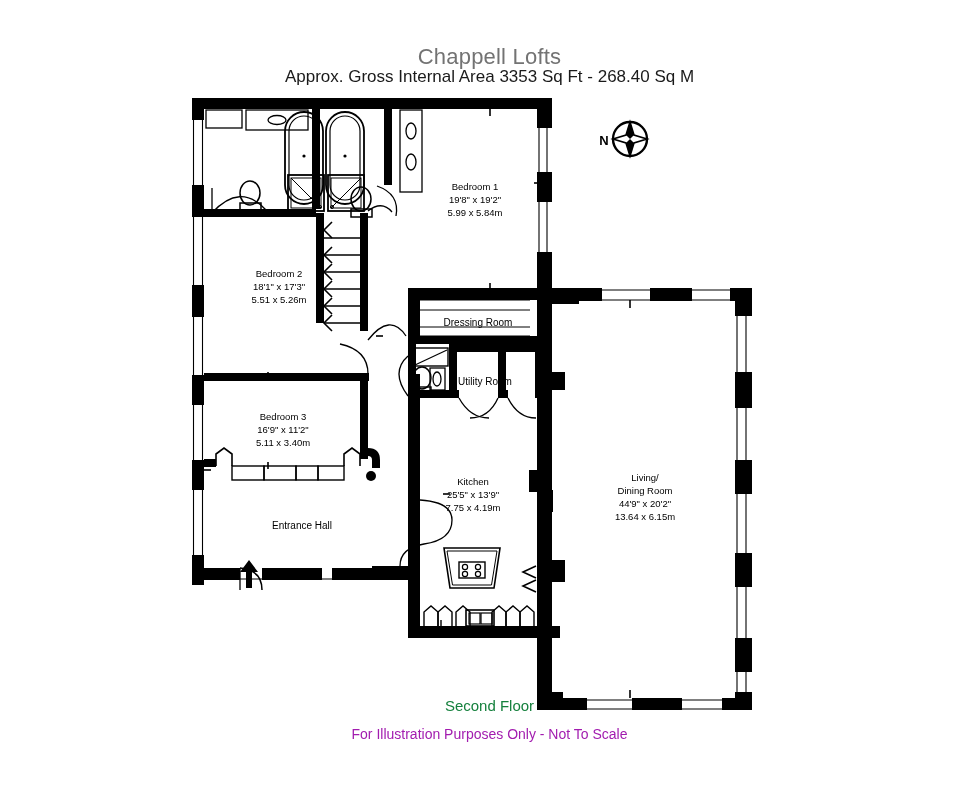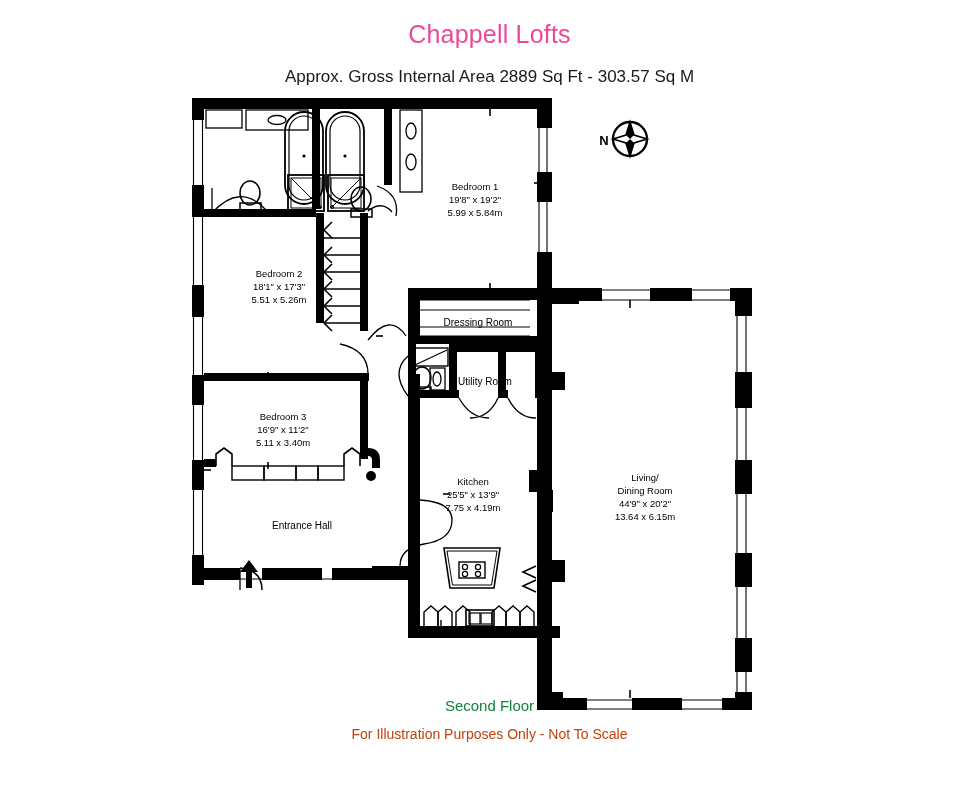--- a/index.html
+++ b/index.html
@@ -12,26 +12,26 @@
     width: 979px;
     height: 792px;
     background: #ffffff;
     font-family: "Liberation Sans", sans-serif;
     color: #000000;
     overflow: hidden;
   }
   .title {
     position: absolute;
     left: 0;
-    top: 20px;
+    top: 44px;
     width: 979px;
     text-align: center;
-    font-size: 25px;
+    font-size: 22px;
     letter-spacing: 0.2px;
-    color: #ec4899;
+    color: #737373;
   }
   .subtitle {
     position: absolute;
     left: 0;
     top: 67px;
     width: 979px;
     text-align: center;
     font-size: 17px;
     color: #1a1a1a;
   }
@@ -44,39 +44,39 @@
     font-size: 15px;
     color: #15803d;
   }
   .disclaimer {
     position: absolute;
     left: 0;
     top: 726px;
     width: 979px;
     text-align: center;
     font-size: 14px;
-    color: #c2410c;
+    color: #a21caf;
   }
   #plan {
     position: absolute;
     left: 0;
     top: 0;
   }
   .rm-name { font-family: "Liberation Sans", sans-serif; font-size: 9.5px; fill: #000; }
   .rm-dim  { font-family: "Liberation Sans", sans-serif; font-size: 9.5px; fill: #000; }
   .rm-plain{ font-family: "Liberation Sans", sans-serif; font-size: 10px; fill: #000; }
   .compass-n { font-family: "Liberation Sans", sans-serif; font-size: 13px; font-weight: bold; fill: #000; }
 </style>
 </head>
 <body>
 
 <div id="page">
 
   <div class="title">Chappell Lofts</div>
-  <div class="subtitle">Approx. Gross Internal Area   2889 Sq Ft  -  303.57 Sq M</div>
+  <div class="subtitle">Approx. Gross Internal Area   3353 Sq Ft  -  268.40 Sq M</div>
 
   <svg id="plan" width="979" height="792" viewBox="0 0 979 792">
 
     <g fill="#000000">
 
       <rect x="192" y="98" width="360" height="11"></rect>
 
       <rect x="430" y="98" width="122" height="4"></rect>
 
       <rect x="192" y="98" width="12" height="22"></rect>

